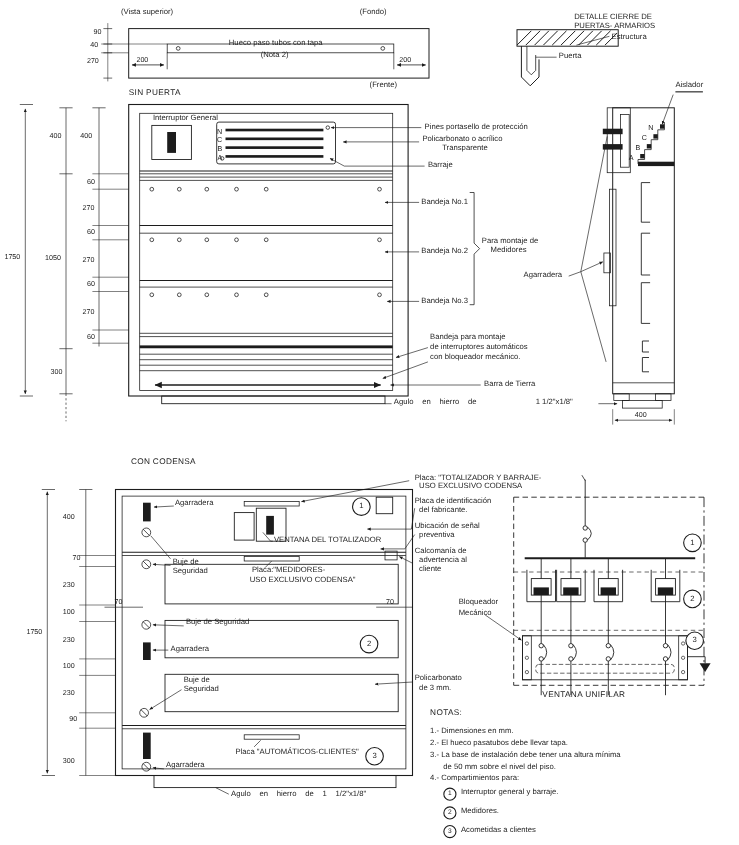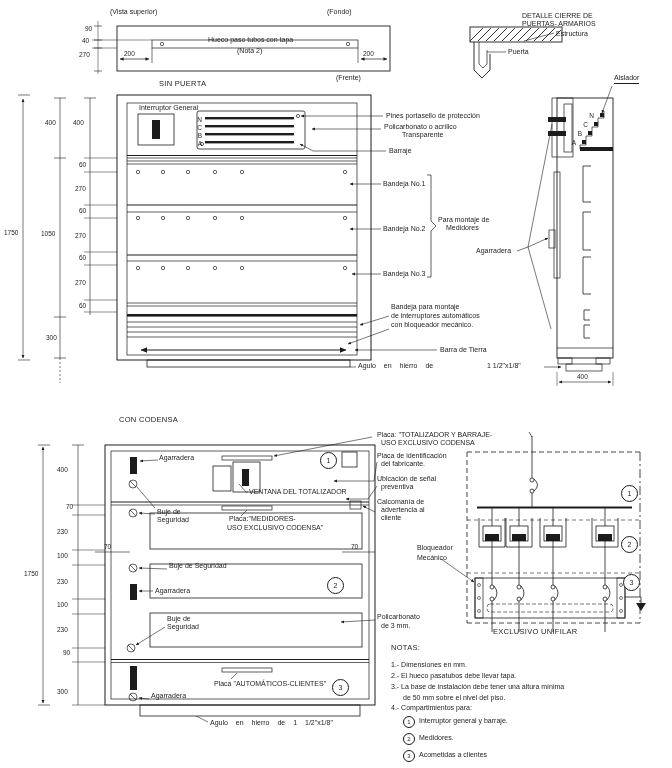--- a/index.html
+++ b/index.html
@@ -380,21 +380,21 @@
     <text x="553" y="540" text-anchor="middle" fill="#ffffff" font-size="5">kWh</text>
     <text x="605" y="540" text-anchor="middle" fill="#ffffff" font-size="5">kWh</text>
   </g>
 </svg>
 
 <div class="lbl" style="left:110px;top:8px;">(Vista superior)</div>
 <div class="lbl" style="left:327px;top:8px;">(Fondo)</div>
 <div class="lbl" style="left:208px;top:36px;">Hueco paso tubos con tapa</div>
 <div class="lbl" style="left:237px;top:47px;">(Nota 2)</div>
 <div class="lbl" style="left:336px;top:74px;">(Frente)</div>
-<div class="lbl t8" style="left:117px;top:80px;margin-left:42px;">SIN PUERTA</div>
+<div class="lbl t8" style="left:117px;top:80px;">SIN PUERTA</div>
 
 <div class="lbl" style="left:522px;top:12px;">DETALLE CIERRE DE</div>
 <div class="lbl" style="left:522px;top:20px;">PUERTAS- ARMARIOS</div>
 <div class="lbl" style="left:556px;top:30px;">Estructura</div>
 <div class="lbl" style="left:508px;top:48px;">Puerta</div>
 
 <div class="lbl" style="left:139px;top:104px;">Interruptor General</div>
 <div class="lbl" style="left:386px;top:112px;">Pines portasello de protección</div>
 <div class="lbl" style="left:384px;top:123px;">Policarbonato o acrílico</div>
 <div class="lbl" style="left:402px;top:131px;">Transparente</div>
@@ -455,21 +455,21 @@
 <div class="circ c15" style="left:621px;top:485px;">
       <span>1</span>
     </div>
 <div class="circ c15" style="left:621px;top:536px;">
       <span>2</span>
     </div>
 <div class="circ c15" style="left:623px;top:574px;">
       <span>3</span>
     </div>
 
-<div class="lbl t8" style="left:493px;top:628px;">EXCLUSIVO UNIFILAR</div>
+<div class="lbl t8" style="left:493px;top:628px;">VENTANA UNIFILAR</div>
 
 <div class="lbl t8" style="left:391px;top:644px;">NOTAS:</div>
 <div class="lbl" style="left:391px;top:661px;">1.-  Dimensiones en mm.</div>
 <div class="lbl" style="left:391px;top:672px;">2.-  El hueco pasatubos debe llevar tapa.</div>
 <div class="lbl" style="left:391px;top:683px;">3.-  La base de instalación debe tener una altura mínima</div>
 <div class="lbl" style="left:403px;top:694px;">de 50 mm sobre el nivel del piso.</div>
 <div class="lbl" style="left:391px;top:704px;">4.-  Compartimientos para:</div>
 <div class="circ c10" style="left:403px;top:716px;">
       <span>1</span>
     </div>

